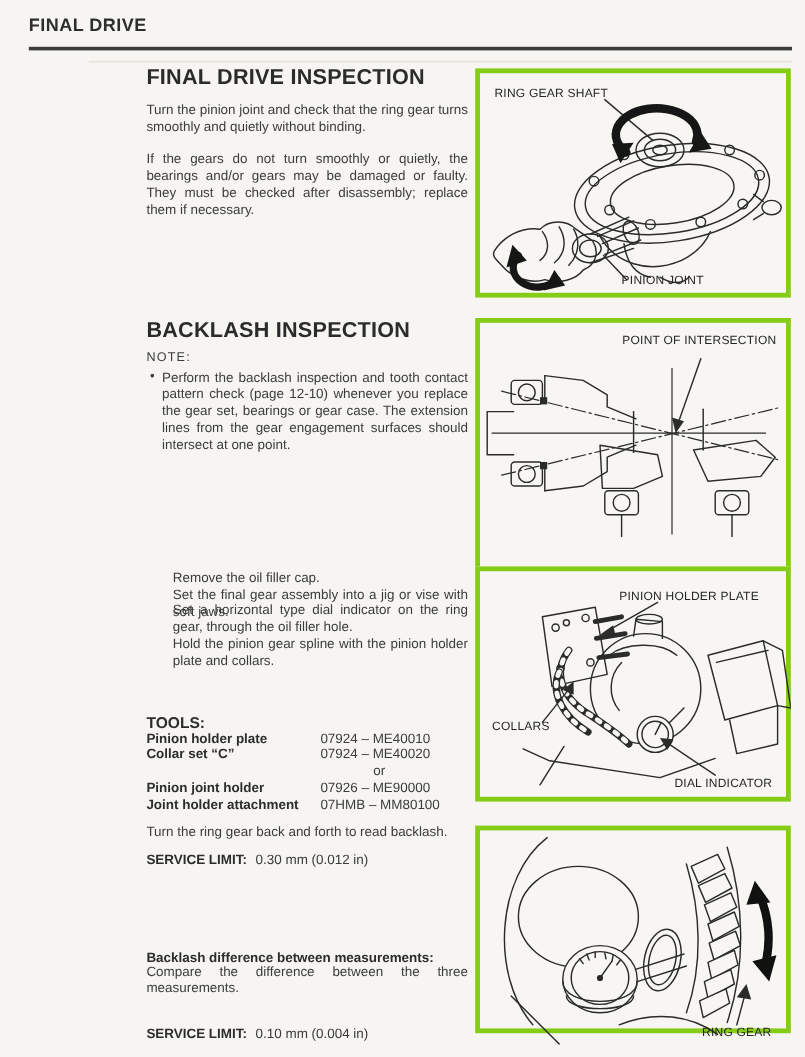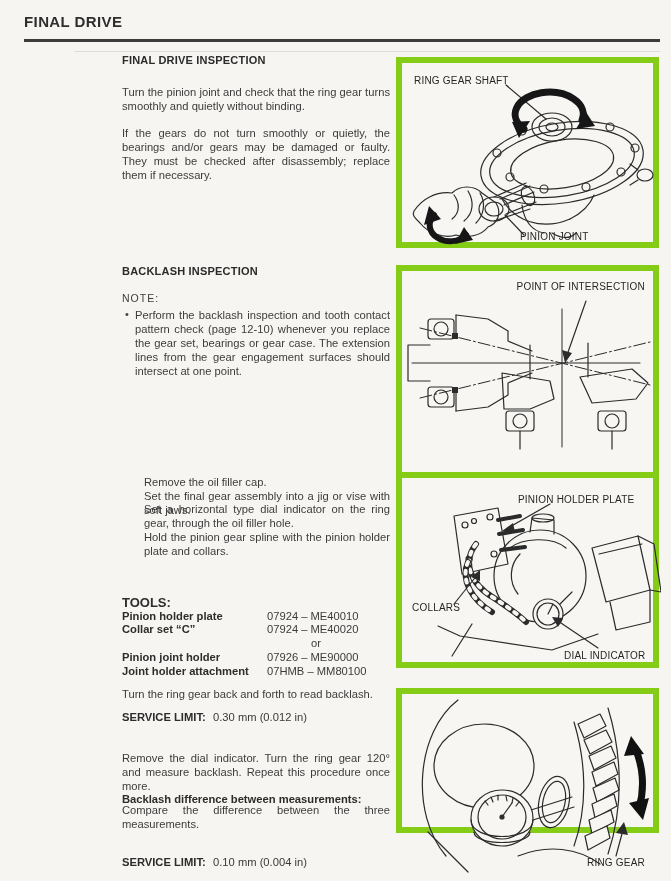--- a/index.html
+++ b/index.html
@@ -11,36 +11,36 @@
     overflow:hidden;
   }
   .abs{position:absolute;}
   
   .page-header{left:24px;top:13px;font-size:15px;font-weight:bold;color:#2e2e2e;letter-spacing:.4px;}
   .header-rule{left:24px;top:39px;width:636px;height:3px;background:#3c3c3c;}
   .header-rule-ghost{left:74px;top:51px;width:586px;height:1px;background:#dedcd4;}
   
   .leftcol{left:122px;top:0;width:268px;height:881px;}
   .leftcol > div{position:absolute;left:0;width:268px;}
-  .sec-title{font-size:11px;font-weight:bold;color:#2b2b2b;letter-spacing:.2px;}
+  .sec-title{font-size:18px;font-weight:bold;color:#2b2b2b;letter-spacing:.2px;}
   .body-txt{font-size:11.2px;line-height:14px;text-align:justify;color:#3c3c3c;}
   .body-line{display:block;margin-left:22px;}
   .note-label{font-size:10.5px;letter-spacing:1px;color:#3c3c3c;}
   .bullet-wrap{padding-left:13px;box-sizing:border-box;position:relative;}
   .bullet-dot{position:absolute;left:3px;top:-1px;font-size:11px;}
   .tools-row{display:flex;line-height:13.7px;font-size:11.2px;}
   .tools-row .t-name{width:145px;flex:none;font-weight:bold;color:#2d2d2d;}
   .tools-row .t-num{color:#3c3c3c;}
   .tools-row .t-num.or-indent{padding-left:44px;}
   .tools-head{font-weight:bold;color:#2d2d2d;font-size:13px;line-height:13.7px;}
   .spec-row{display:flex;line-height:14px;font-size:11.2px;}
   .spec-row .s-label{width:91px;flex:none;font-weight:bold;color:#2c2c2c;}
   .bold-line{font-weight:bold;color:#2c2c2c;font-size:11.2px;line-height:14px;}
   
-  .fig{left:396px;width:263px;border:6px solid #84cc16;background:#f7f6f2;box-sizing:border-box;}
+  .fig{left:396px;width:263px;border:4px solid #84cc16;background:#f7f6f2;box-sizing:border-box;}
   .fig svg{position:absolute;left:0;top:0;}
   .fig-label{position:absolute;font-size:10px;color:#262626;letter-spacing:.2px;white-space:nowrap;}
 </style>
 </head>
 <body>
 
 <div class="abs page-header">FINAL DRIVE</div>
 <div class="abs header-rule"></div>
 <div class="abs header-rule-ghost"></div>
 
@@ -97,21 +97,20 @@
 
   <div style="top:687px" class="body-txt">Turn the ring gear back and forth to read backlash.</div>
 
   <div style="top:710px">
     <div class="spec-row">
       <span class="s-label">SERVICE LIMIT:</span>
       <span>0.30 mm (0.012 in)</span>
     </div>
   </div>
 
-  <div style="top:751px" class="body-txt">Remove the dial indicator. Turn the ring gear 120° and measure backlash. Repeat this procedure once more.</div>
 
   <div style="top:803px" class="body-txt">Compare the difference between the three measurements.</div>
 
   <div style="top:792px" class="bold-line">Backlash difference between measurements:</div>
 
   <div style="top:855px" class="spec-row">
     <span class="s-label">SERVICE LIMIT:</span>
     <span>0.10 mm (0.004 in)</span>
   </div>
 
@@ -234,21 +233,21 @@
       <polygon points="78,92 69,99 78,103" fill="#2b2b2b" stroke="none"></polygon>
       <line x1="196" y1="170" x2="156" y2="143"></line>
       <polygon points="150,139 161,140 156,149" fill="#2b2b2b" stroke="none"></polygon>
     </g>
   </svg>
   <div class="fig-label" style="left:116px;top:16px">PINION HOLDER PLATE</div>
   <div class="fig-label" style="left:10px;top:124px">COLLARS</div>
   <div class="fig-label" style="left:162px;top:172px">DIAL INDICATOR</div>
 </div>
 
-<div class="abs fig" style="top:688px;height:145px">
+<div class="abs fig" style="top:688px;height:173px">
   <svg width="259" height="183" viewBox="0 0 259 183">
     <g stroke="#2b2b2b" fill="none" stroke-width="1.2" stroke-linecap="round" stroke-linejoin="round">
       <ellipse cx="82" cy="72" rx="50" ry="42"></ellipse>
       <path d="M56,6 C14,38 8,120 44,162"></path>
       <path d="M26,138 L66,178"></path>
       <path d="M116,162 C146,150 176,154 198,170"></path>
       <path d="M172,28 C184,68 186,112 172,152"></path>
       <path d="M176,30 L198,20 L204,32 L182,44 Z" fill="#f7f6f2"></path>
       <path d="M182,46 L204,36 L210,48 L188,60 Z" fill="#f7f6f2"></path>
       <path d="M187,62 L209,52 L214,64 L192,76 Z" fill="#f7f6f2"></path>

